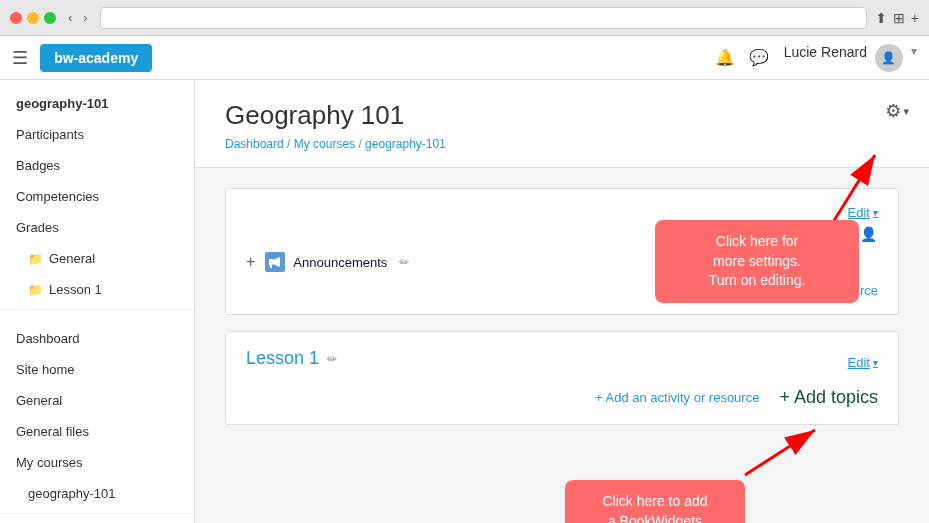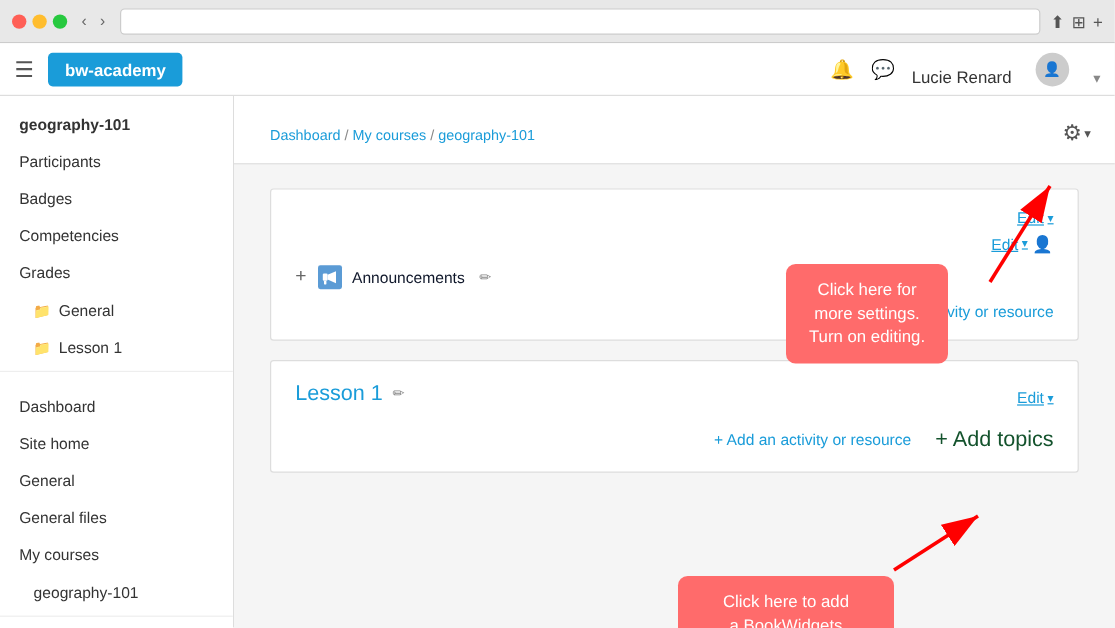--- a/index.html
+++ b/index.html
@@ -43,21 +43,21 @@
     .brand-logo {
       background: #1a9cd9;
       color: white;
       padding: 6px 14px;
       border-radius: 4px;
       font-weight: bold;
       font-size: 14px;
     }
     .topnav-right { margin-left: auto; display: flex; align-items: center; gap: 14px; }
     .topnav-icon { font-size: 16px; color: #555; cursor: pointer; }
-    .topnav-user { display: flex; align-items: flex-end; gap: 20px; font-size: 14px; color: #333; cursor: pointer; }
+    .topnav-user { display: flex; align-items: flex-start; gap: 8px; font-size: 14px; color: #333; cursor: pointer; }
     .topnav-avatar { width: 28px; height: 28px; border-radius: 50%; background: #ccc; display: flex; align-items: center; justify-content: center; font-size: 12px; color: #666; }
     .topnav-dropdown { font-size: 12px; color: #888; }
 
     
     .main-area { display: flex; flex: 1; overflow: hidden; }
 
     
     .sidebar {
       width: 195px;
       background: white;
@@ -243,20 +243,21 @@
         <span>geography-101</span>
       </div>
       <div class="sidebar-section-gap"></div>
 
     </div>
 
     <div class="content">
       <div class="content-wrapper" style="position:relative; min-height: 480px;">
 
         <div class="content-header">
+          <h1 class="page-title">Geography 101</h1>
           <div class="breadcrumb">
             <a href="#">Dashboard</a>
             <span> / </span>
             <a href="#">My courses</a>
             <span> / </span>
             <a href="#">geography-101</a>
           </div>
           <button class="gear-btn">
             <span>⚙</span>
             <span class="gear-dropdown">▾</span>
@@ -312,21 +313,21 @@
                 <span class="caret">▾</span>
               </a>
             </div>
             <div class="bottom-actions">
               <a href="#" class="add-resource-link">+ Add an activity or resource</a>
               <a href="#" class="add-topics-link">+ Add topics</a>
             </div>
           </div>
         </div>
 
-        <div class="tooltip-bubble" style="top: 140px; left: 460px; width: 135px;">
+        <div class="tooltip-bubble" style="top: 140px; left: 460px; width: 204px;">
           <span>Click here for<br>more settings.<br>Turn on editing.</span>
         </div>
 
         <svg style="position:absolute; top:0; left:0; width:100%; height:100%; pointer-events:none; overflow:visible;">
 
           <defs>
             <marker id="arrowhead1" markerWidth="10" markerHeight="7" refX="10" refY="3.5" orient="auto">
               <polygon points="0 0, 10 3.5, 0 7" fill="red"></polygon>
             </marker>
             <marker id="arrowhead2" markerWidth="10" markerHeight="7" refX="10" refY="3.5" orient="auto">

